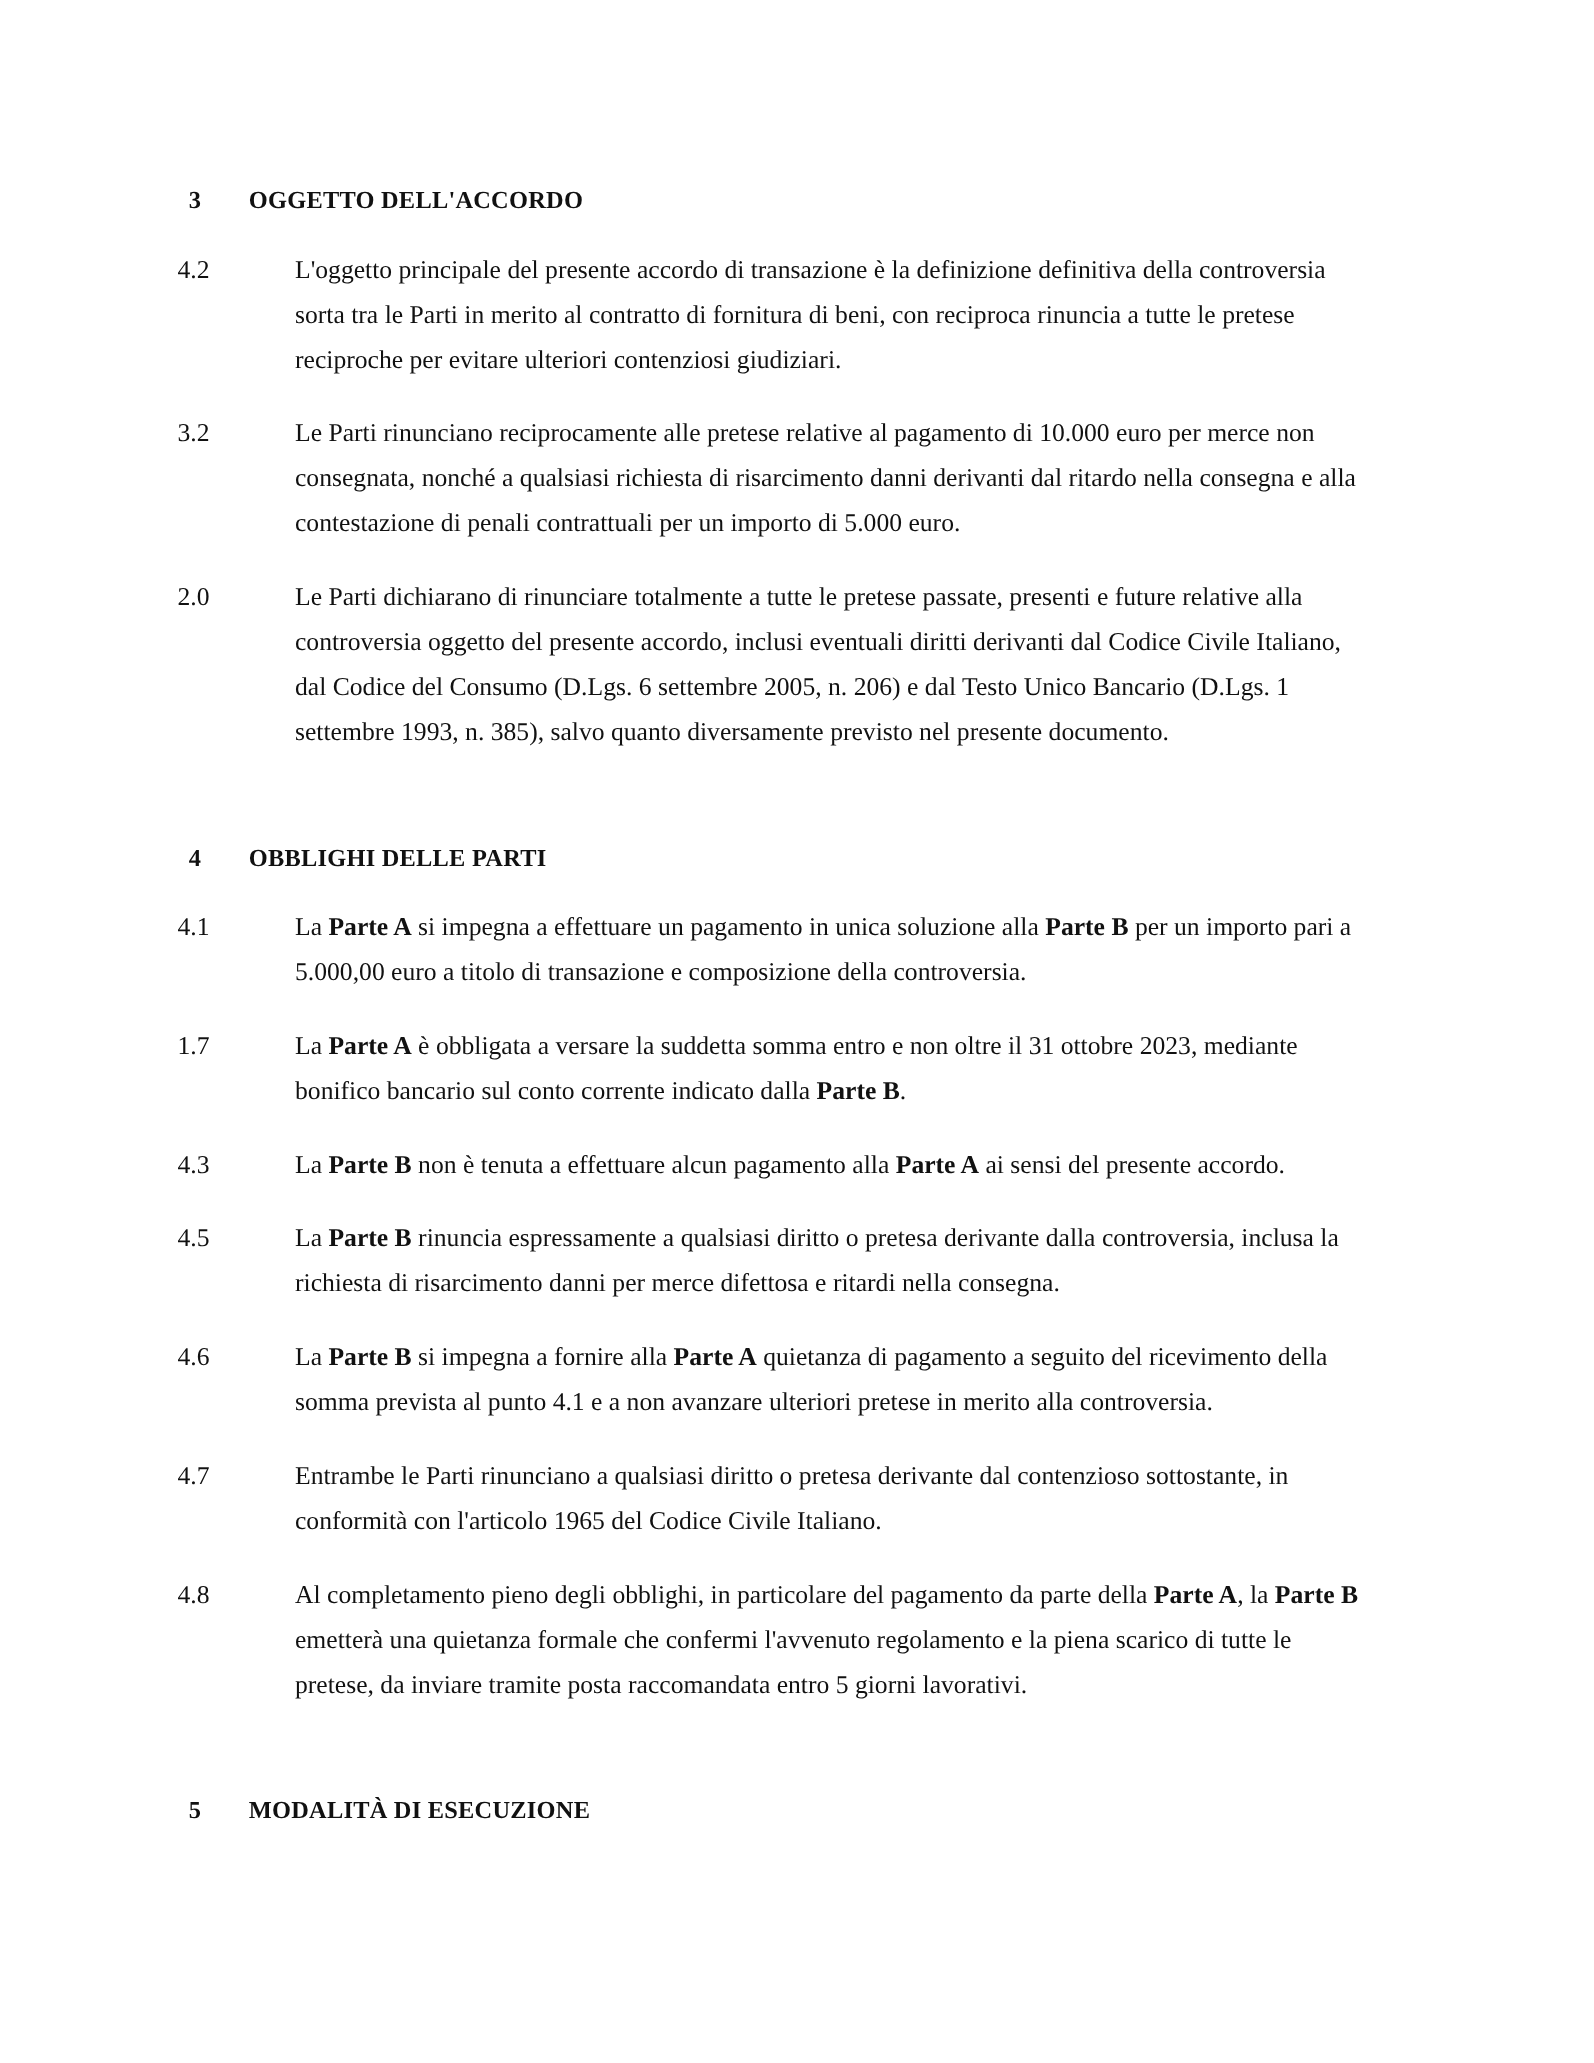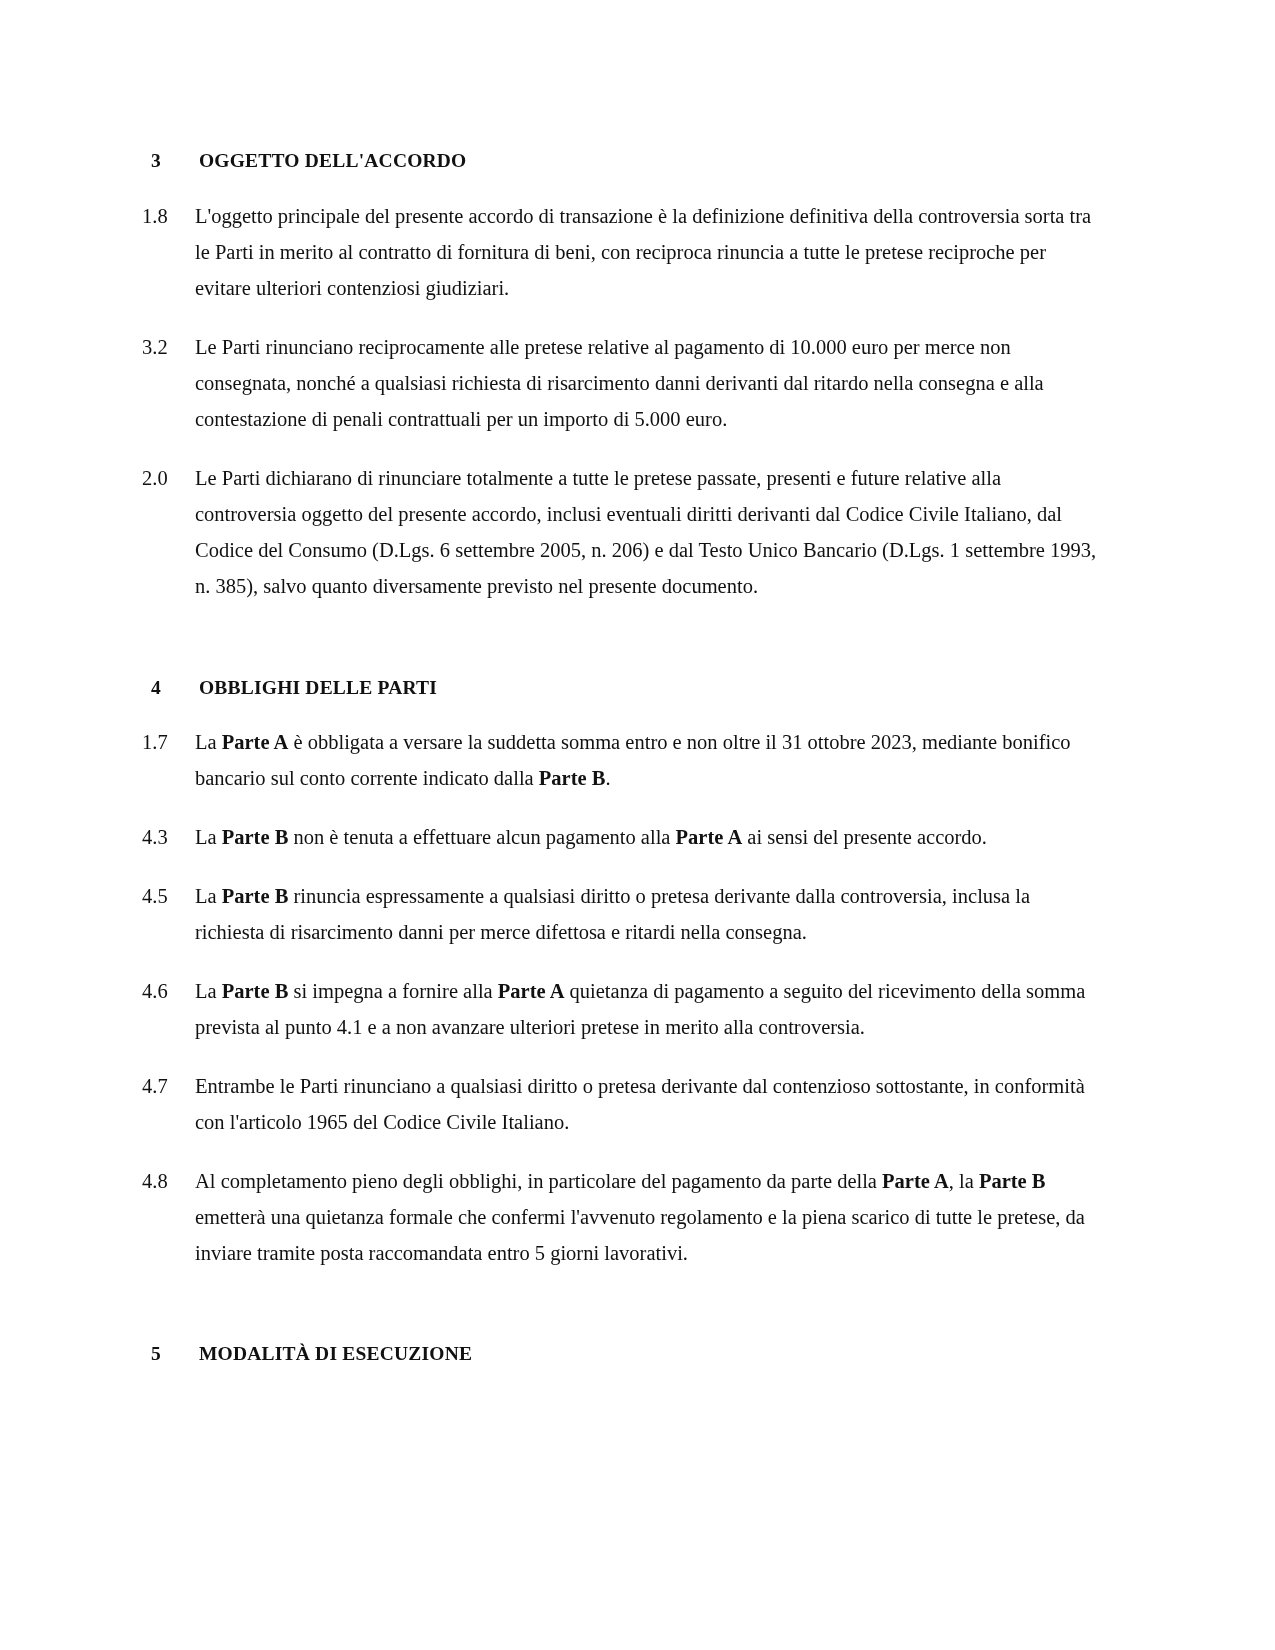--- a/index.html
+++ b/index.html
@@ -67,56 +67,61 @@
     line-height: 36px;
     text-align: left;
     padding-left: 2px;
   }
   .clause .cl-text {
     flex: 1 1 auto;
     font-size: 20.5px;
     line-height: 36px;
     text-align: left;
     hyphens: none;
+    margin-left: 41px;
   }
   .clause b { font-weight: bold; }
 
   .block-3 { margin-bottom: 0; }
 </style>
 </head>
 <body>
 
 <div class="page">
   <div class="doc-body">
 
     <div class="section-heading heading-3">
       <span class="sec-num">3</span>
       <span class="sec-title">OGGETTO DELL'ACCORDO</span>
     </div>
 
     <div class="clause">
-      <span class="cl-num">1.8</span>
+      <span class="cl-num">4.2</span>
       <span class="cl-text">L'oggetto principale del presente accordo di transazione è la definizione definitiva della controversia sorta tra le Parti in merito al contratto di fornitura di beni, con reciproca rinuncia a tutte le pretese reciproche per evitare ulteriori contenziosi giudiziari.</span>
     </div>
 
     <div class="clause">
       <span class="cl-num">3.2</span>
       <span class="cl-text">Le Parti rinunciano reciprocamente alle pretese relative al pagamento di 10.000 euro per merce non consegnata, nonché a qualsiasi richiesta di risarcimento danni derivanti dal ritardo nella consegna e alla contestazione di penali contrattuali per un importo di 5.000 euro.</span>
     </div>
 
     <div class="clause block-3">
       <span class="cl-num">2.0</span>
       <span class="cl-text">Le Parti dichiarano di rinunciare totalmente a tutte le pretese passate, presenti e future relative alla controversia oggetto del presente accordo, inclusi eventuali diritti derivanti dal Codice Civile Italiano, dal Codice del Consumo (D.Lgs. 6 settembre 2005, n. 206) e dal Testo Unico Bancario (D.Lgs. 1 settembre 1993, n. 385), salvo quanto diversamente previsto nel presente documento.</span>
     </div>
 
     <div class="section-heading heading-4">
       <span class="sec-num">4</span>
       <span class="sec-title">OBBLIGHI DELLE PARTI</span>
     </div>
 
+    <div class="clause">
+      <span class="cl-num">4.1</span>
+      <span class="cl-text">La <b>Parte A</b> si impegna a effettuare un pagamento in unica soluzione alla <b>Parte B</b> per un importo pari a 5.000,00 euro a titolo di transazione e composizione della controversia.</span>
+    </div>
 
     <div class="clause">
       <span class="cl-num">1.7</span>
       <span class="cl-text">La <b>Parte A</b> è obbligata a versare la suddetta somma entro e non oltre il 31 ottobre 2023, mediante bonifico bancario sul conto corrente indicato dalla <b>Parte B</b>.</span>
     </div>
 
     <div class="clause">
       <span class="cl-num">4.3</span>
       <span class="cl-text">La <b>Parte B</b> non è tenuta a effettuare alcun pagamento alla <b>Parte A</b> ai sensi del presente accordo.</span>
     </div>

